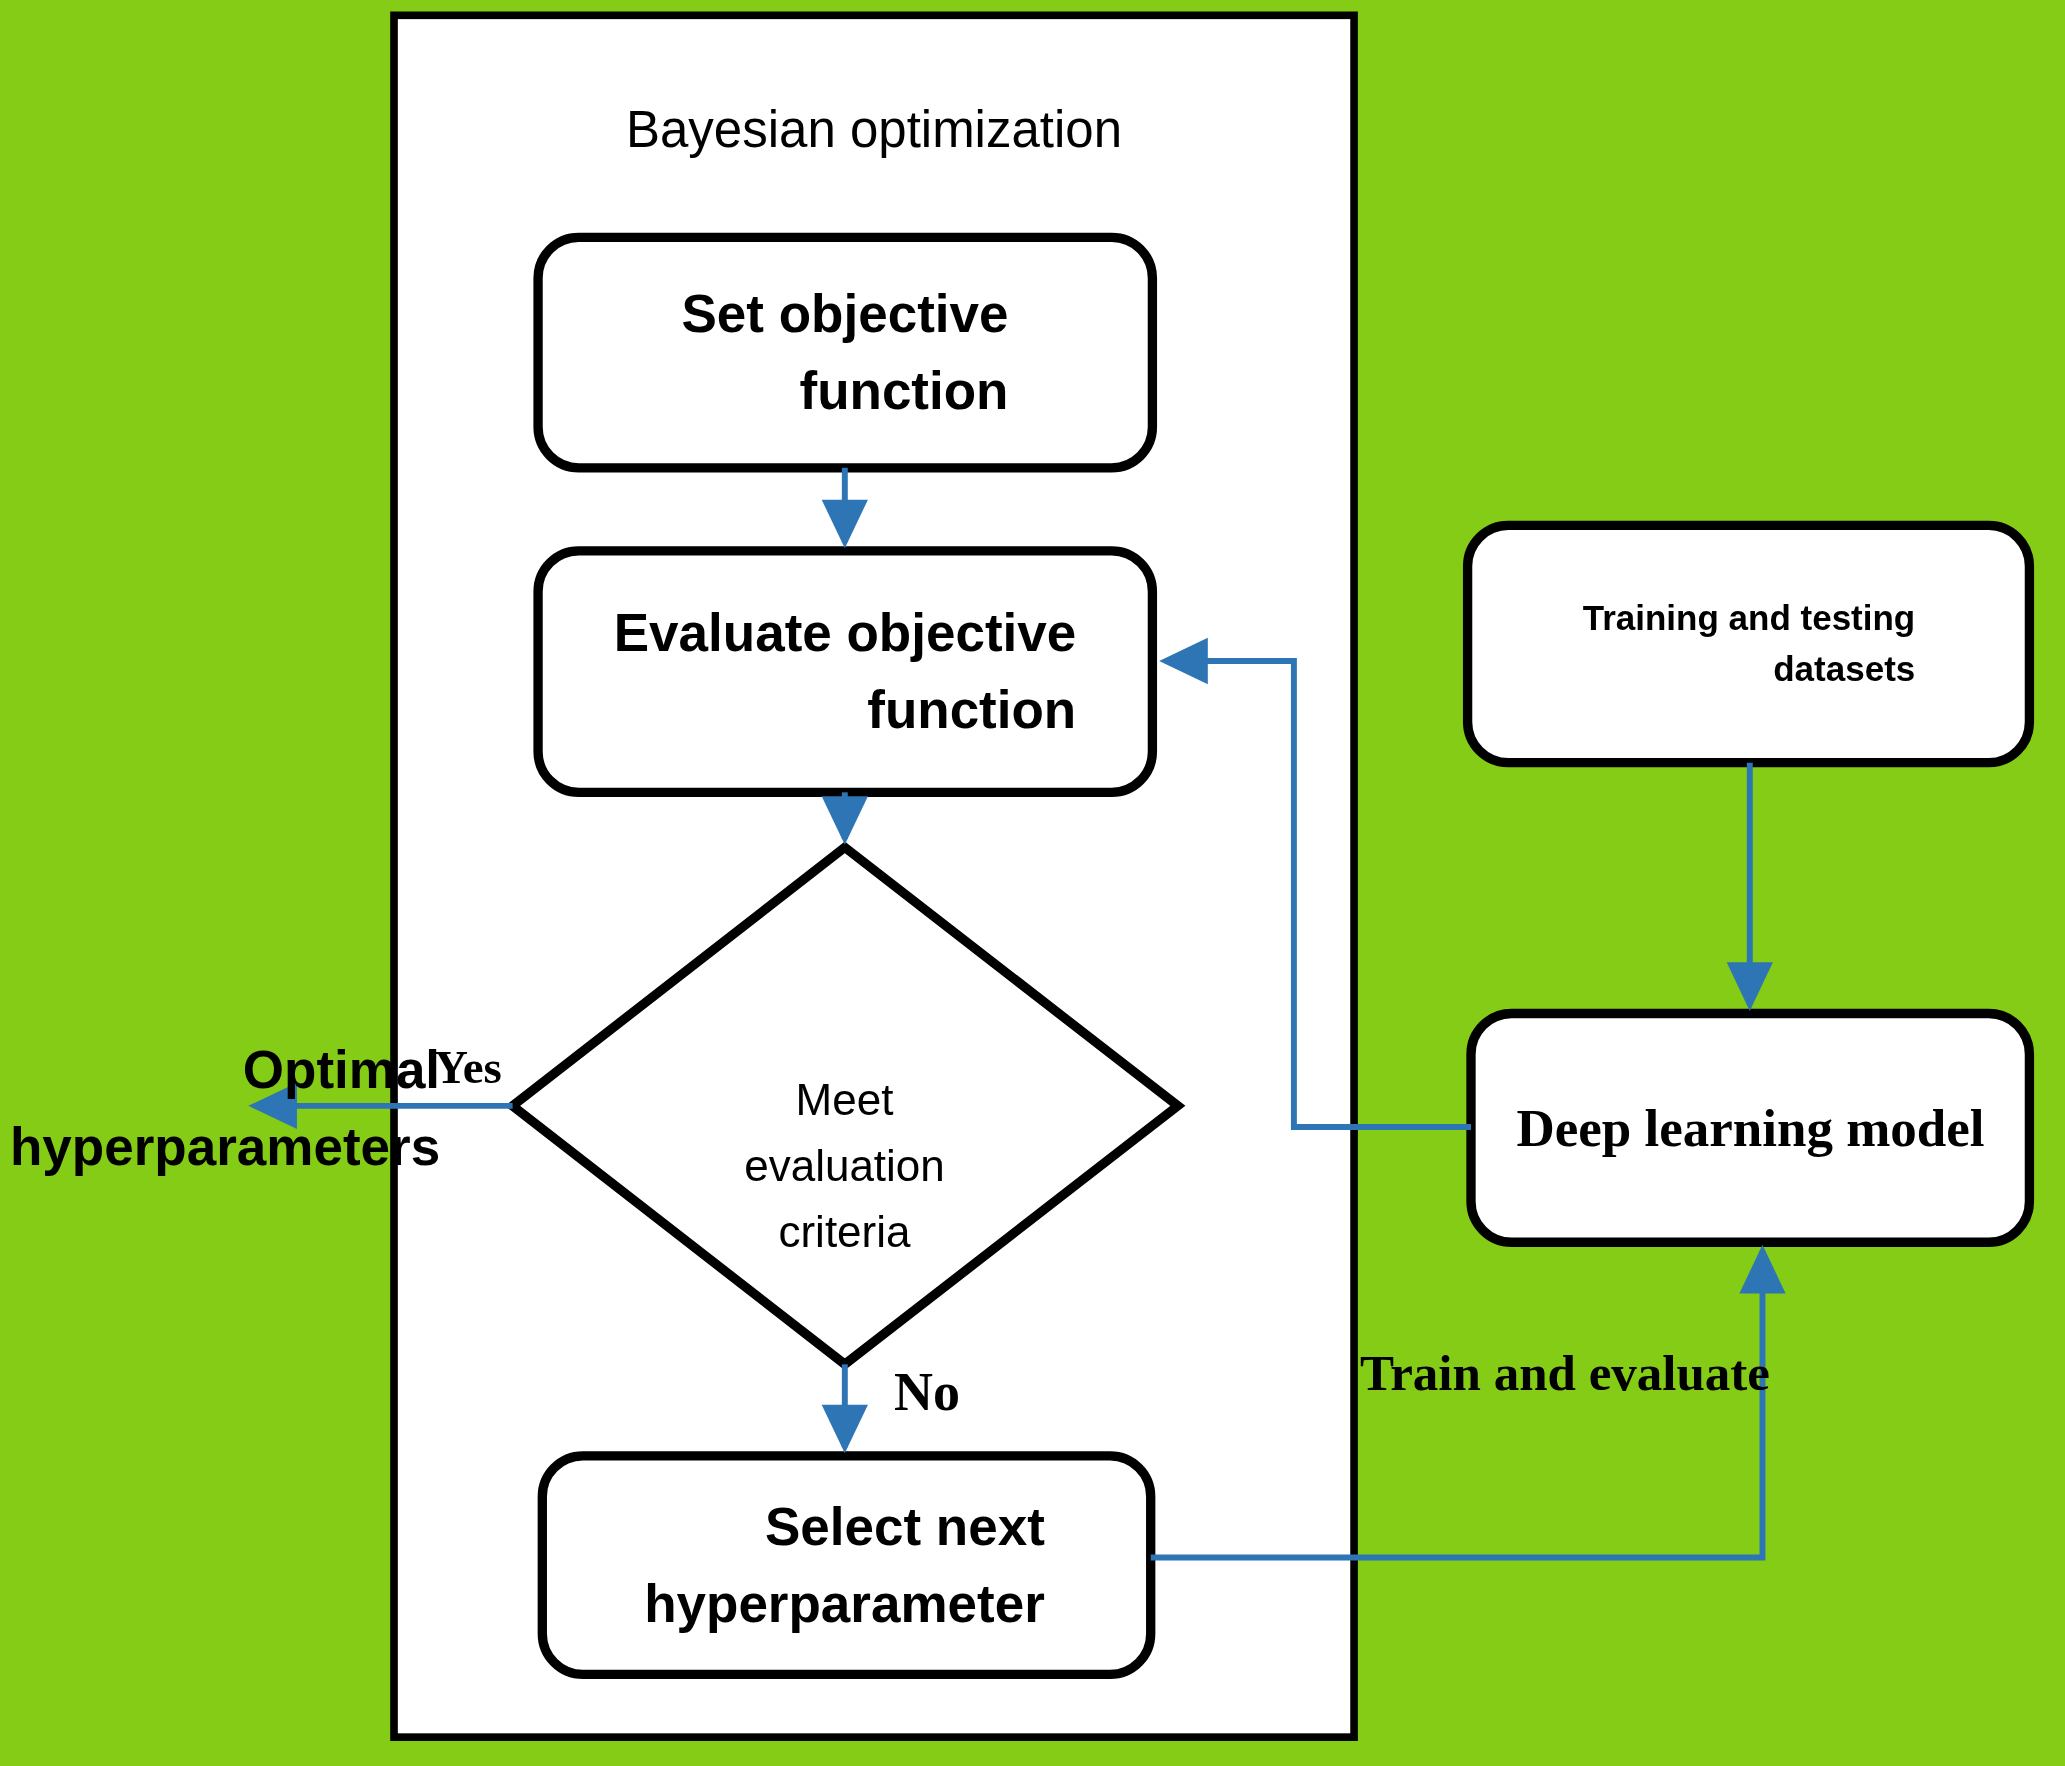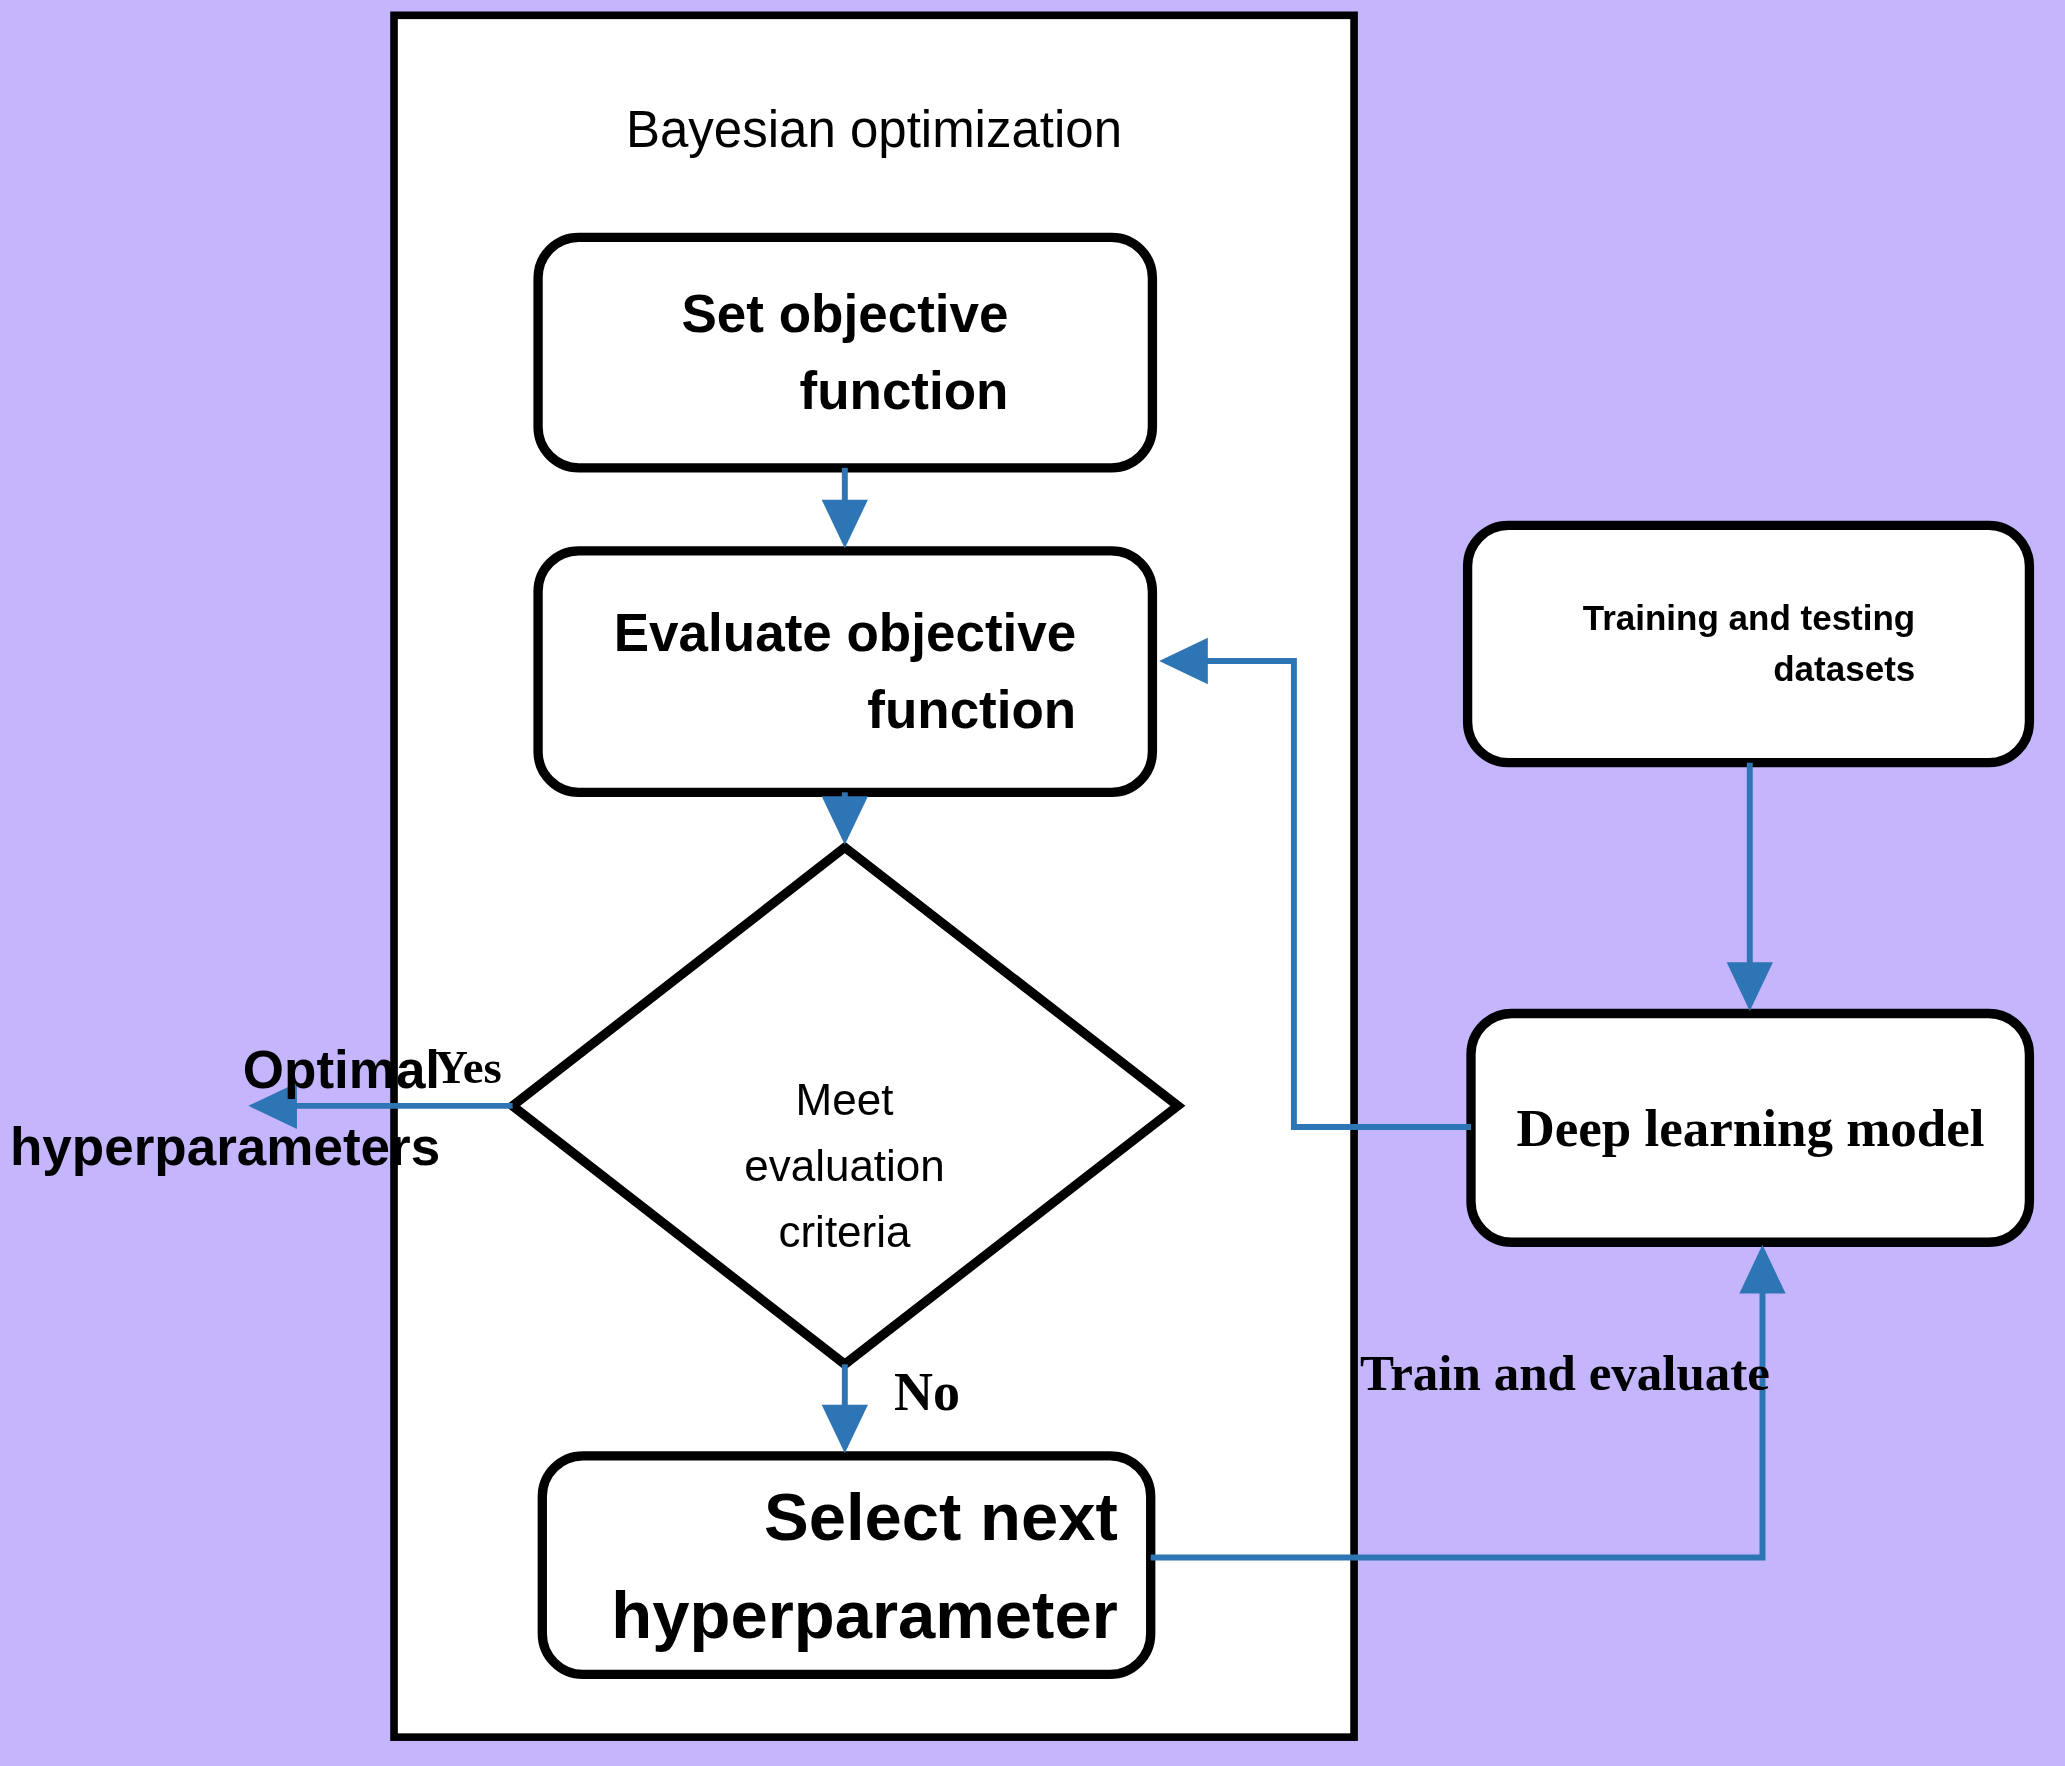--- a/index.html
+++ b/index.html
@@ -1,18 +1,18 @@
 <!DOCTYPE html>
 <html style="font-size:13.6px"><head>
 <meta charset="utf-8">
 <style>
   html,body{margin:0;padding:0;background:#ffffff;}
   body{width:2065px;height:1766px;overflow:hidden;
        font-family:"Liberation Sans",sans-serif;}
-  #stage{position:relative;width:2065px;height:1766px;background:#c4b5fd;}
+  #stage{position:relative;width:2065px;height:1766px;background:#84cc16;}
   svg#diagram{position:absolute;left:0;top:0;width:2065px;height:1766px;}
   .node-label{
     position:absolute;display:flex;align-items:center;justify-content:center;
     text-align:right;font-weight:bold;color:#000;line-height:1.45;
     font-family:"Liberation Sans",sans-serif;pointer-events:none;
   }
   .edge-label{
     position:absolute;font-weight:bold;color:#000;white-space:nowrap;
     font-family:Liberation Serif, serif;line-height:1.35;
   }
@@ -72,21 +72,21 @@
   <div class="node-label" style="left:538px;top:237px;width:614px;height:231px;font-size:53px;white-space:pre-line;">Set objective
 function</div>
 
   <div class="node-label" style="left:538px;top:551px;width:614px;height:242px;font-size:53px;white-space:pre-line;">Evaluate objective
 function</div>
 
   <div class="diamond-label" style="left:675px;top:1045px;width:339px;height:242px;font-size:44px;white-space:pre-line;">Meet
 evaluation
 criteria</div>
 
-  <div class="node-label" style="left:560px;top:1456px;width:609px;height:219px;font-size:67px;white-space:pre-line;">Select next
+  <div class="node-label" style="left:540px;top:1456px;width:609px;height:219px;font-size:53px;white-space:pre-line;">Select next
 hyperparameter</div>
 
   <div class="node-label" style="left:1468px;top:525px;width:562px;height:237px;font-size:35px;white-space:pre-line;">Training and testing
 datasets</div>
 
   <div class="node-label" style="left:1471px;top:1014px;width:559px;height:229px;font-size:53px;white-space:pre-line;font-family:Liberation Serif, serif;">Deep learning model</div>
 
   <div class="node-label" style="left:0px;top:1041px;width:398px;height:136px;font-size:53px;white-space:pre-line;justify-content:flex-start;padding-left:10px;box-sizing:border-box;">Optimal
 hyperparameters</div>
 

